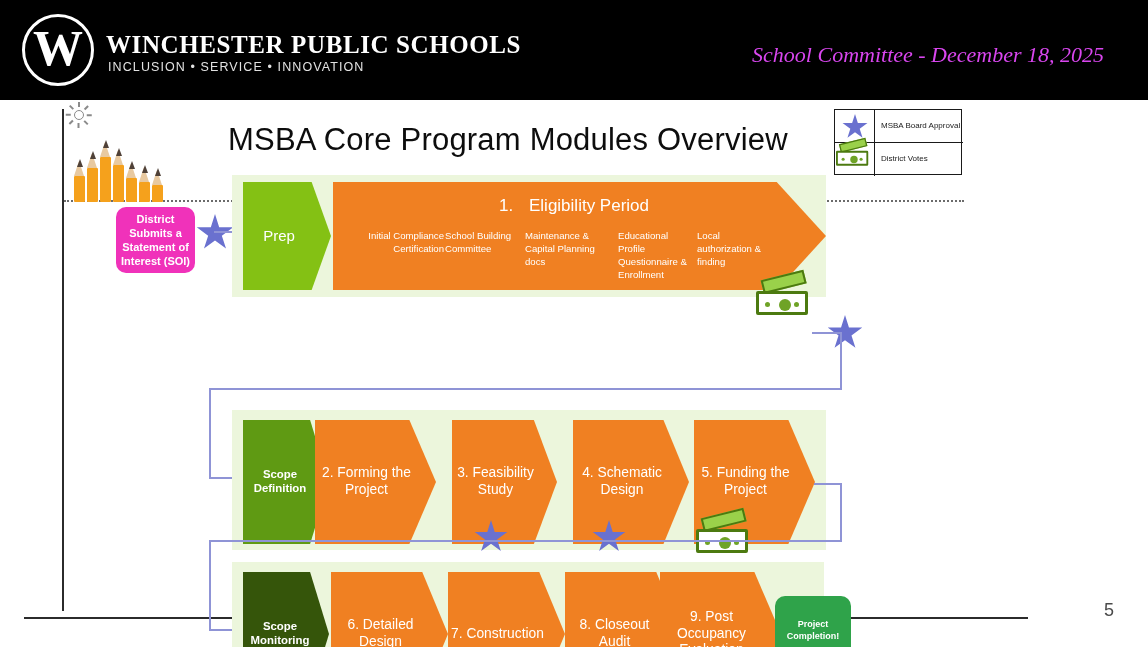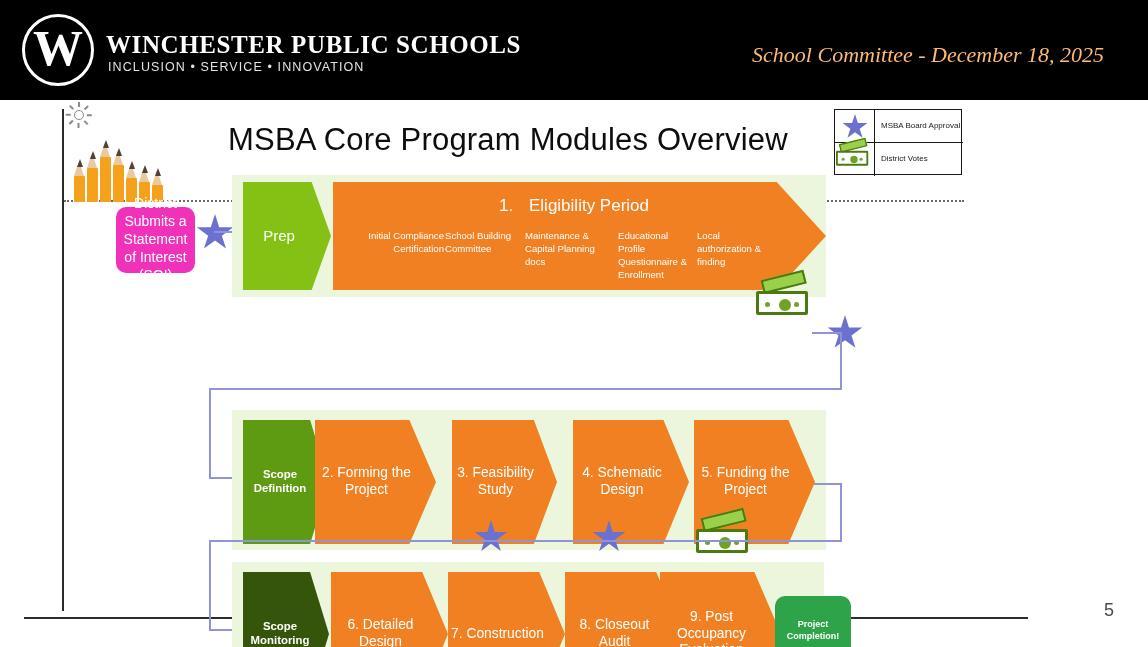--- a/index.html
+++ b/index.html
@@ -30,21 +30,21 @@
     position: absolute; left: 106px; top: 31px;
     color: #ffffff; font-family: "Liberation Serif", serif;
     font-size: 25px; font-weight: 700; letter-spacing: 0.6px;
   }
   #brand-tagline {
     position: absolute; left: 108px; top: 60px;
     color: #e2e2e2; font-size: 12.5px; letter-spacing: 1.1px;
   }
   #header-date {
     position: absolute; right: 44px; top: 42px;
-    color: #fdba74; font-family: "Liberation Serif", serif;
+    color: #d946ef; font-family: "Liberation Serif", serif;
     font-style: italic; font-size: 22px; white-space: nowrap;
   }
 
   
   #slide { position: absolute; left: 0; top: 100px; width: 1148px; height: 547px; background: #fff; }
 
   #left-rule {
     position: absolute; left: 62px; top: 9px; width: 2px; height: 502px;
     background: #2b2b2b;
   }
@@ -90,21 +90,21 @@
   .ray { position: absolute; background: #8a8a8a; width: 1.5px; height: 5px; left: 12px; top: 0;
          transform-origin: 50% 13px; }
 
   
   #soi-box {
     position: absolute; left: 116px; top: 107px; width: 79px; height: 66px;
     background: #f032ba; border-radius: 10px;
     display: flex; align-items: center; justify-content: center;
     text-align: center; padding: 3px;
   }
-  #soi-label { color: #ffffff; font-size: 14px; font-weight: normal; line-height: 1.28; }
+  #soi-label { color: #ffffff; font-size: 11px; font-weight: bold; line-height: 1.28; }
 
   
   .band { position: absolute; background: #ecf6dc; }
   #band-1 { left: 232px; top: 75px; width: 594px; height: 122px; }
   #band-2 { left: 232px; top: 310px; width: 594px; height: 140px; }
   #band-3 { left: 232px; top: 462px; width: 592px; height: 141px; }
 
   
   .chev {
     position: absolute;

